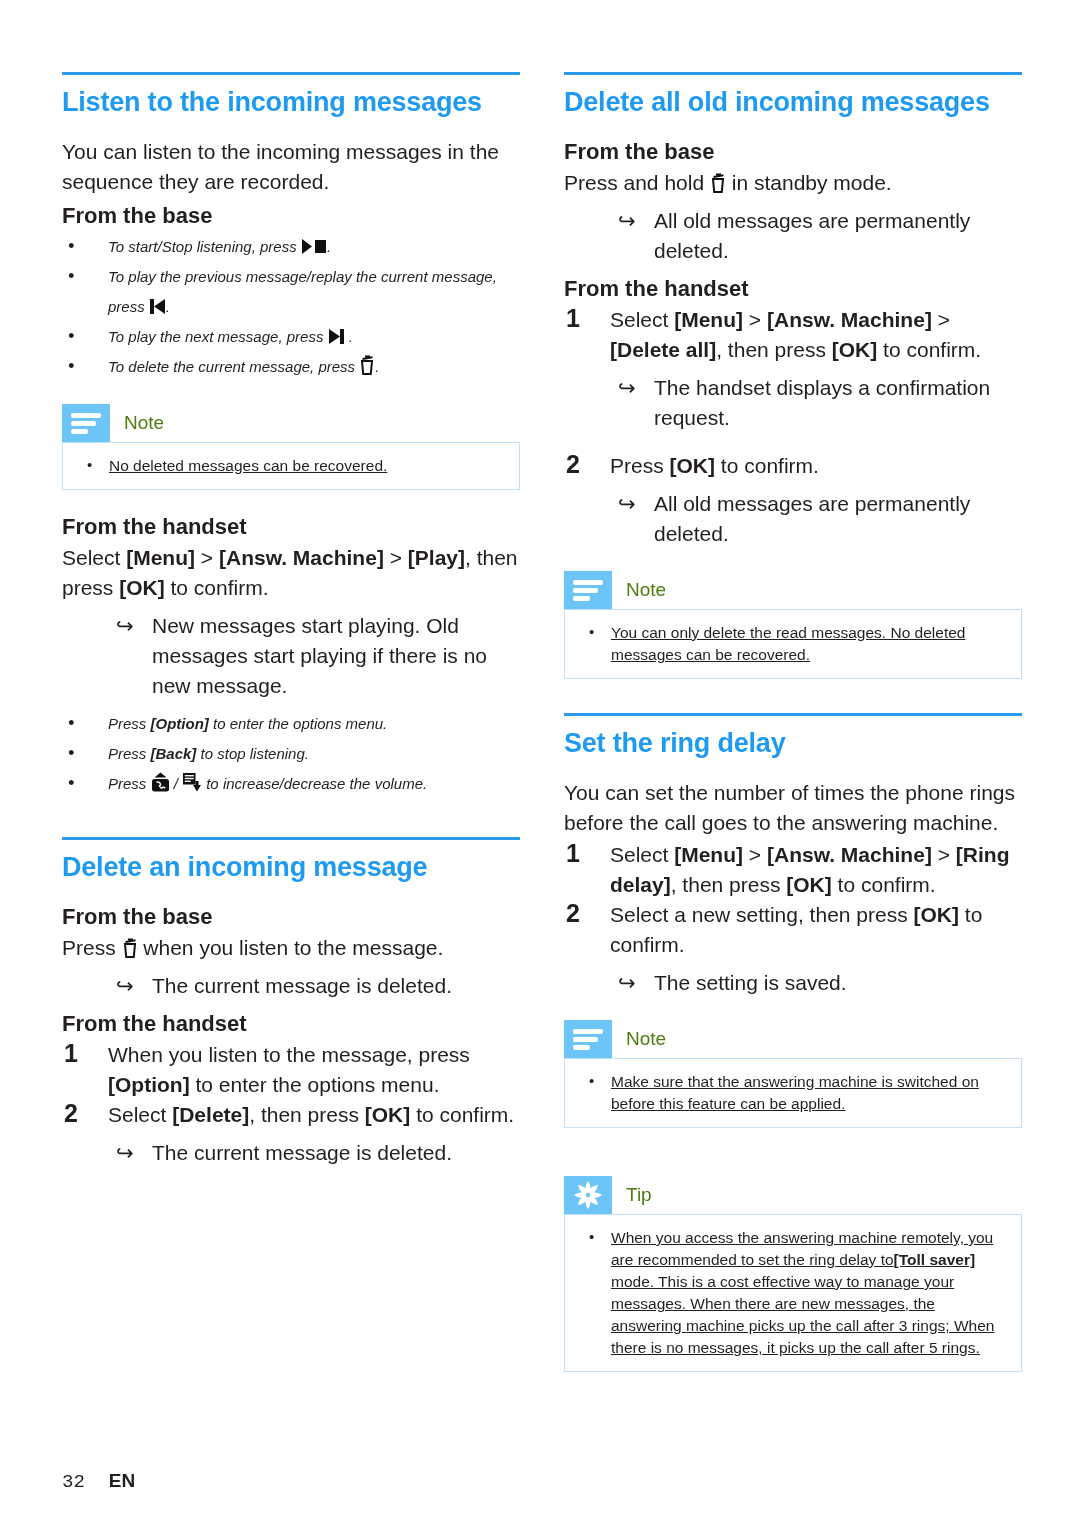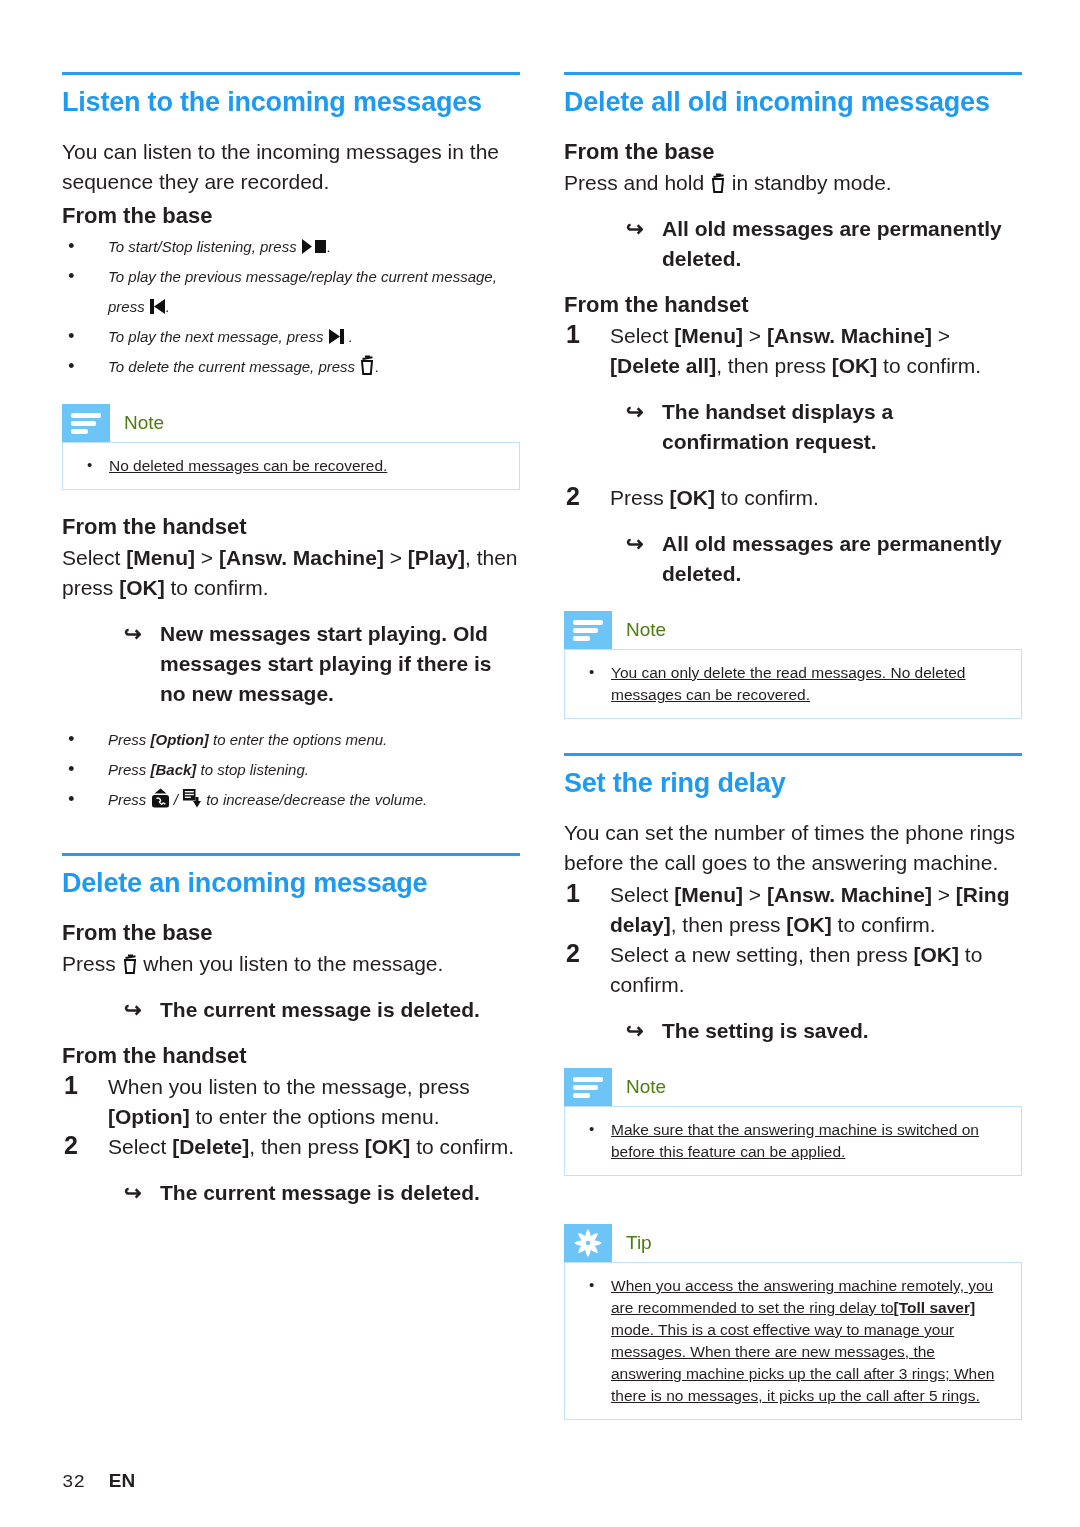--- a/index.html
+++ b/index.html
@@ -87,22 +87,22 @@
     top: -1px;
     font-size: 18px;
   }
 
   
   .arrow-item {
     position: relative;
     padding-left: 82px;
     font-size: 21px;
     line-height: 30px;
-    font-weight: 700;
-    margin: 16px;
+    font-weight: 400;
+    margin: 8px;
   }
   .arrow-item:before {
     content: "\21AA";
     position: absolute;
     left: 46px;
     top: 0;
     font-size: 21px;
   }
 
   

